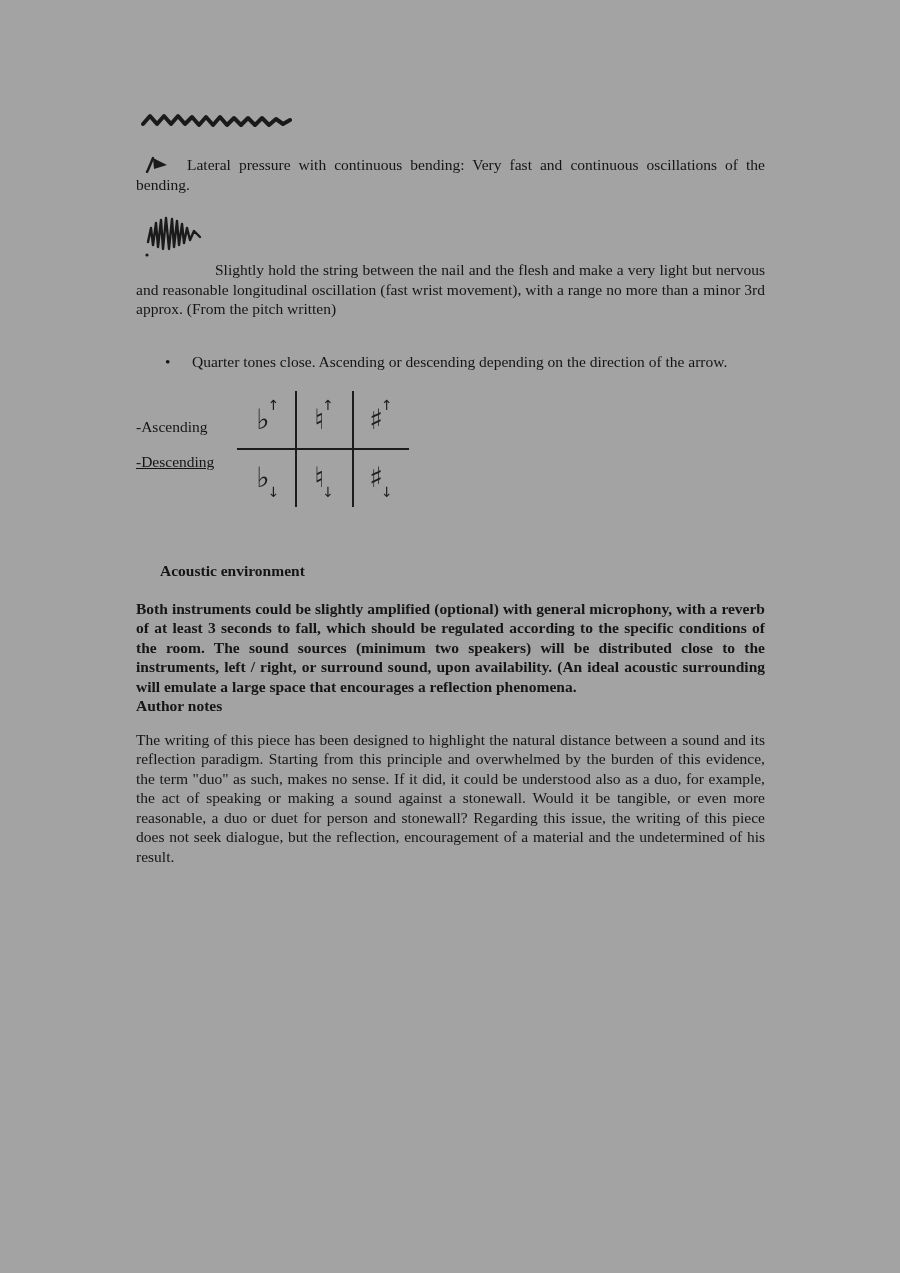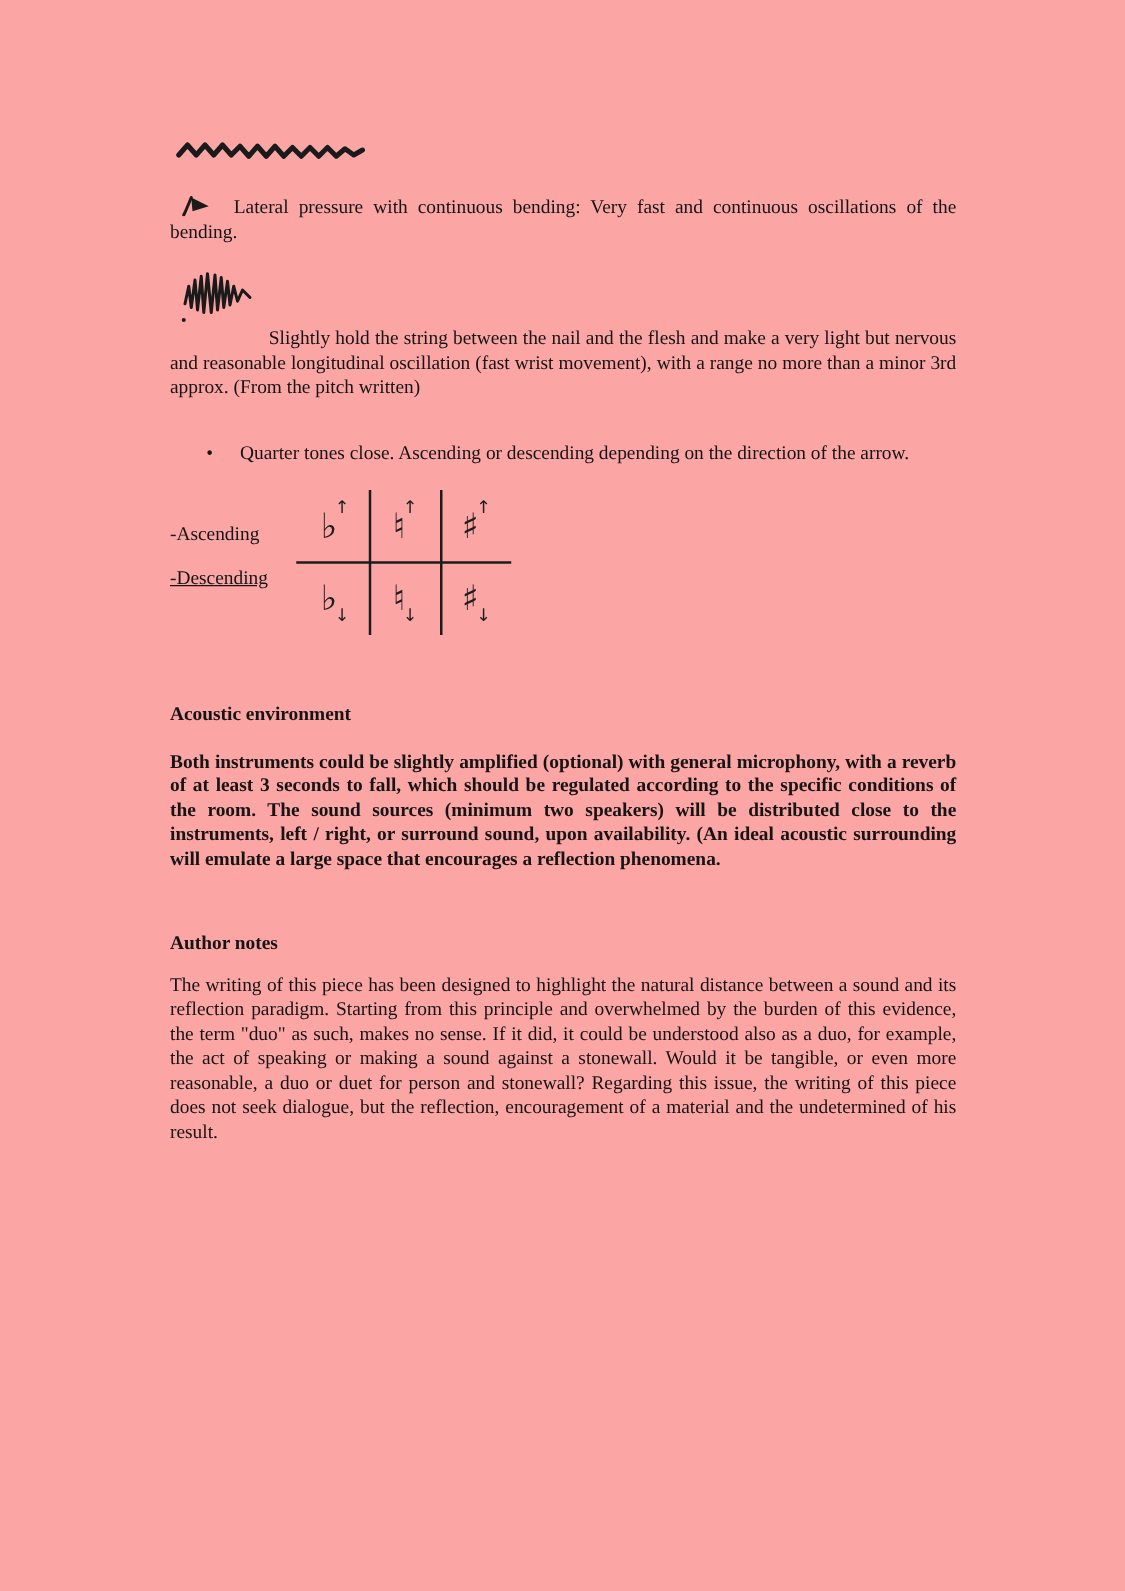--- a/index.html
+++ b/index.html
@@ -5,21 +5,21 @@
   html, body {
     margin: 0;
     padding: 0;
     background: #ffffff;
   }
   .page {
     position: relative;
     width: 900px;
     height: 1273px;
     margin: 0 auto;
-    background: #fca5a5;
+    background: #a3a3a3;
     overflow: hidden;
     font-family: "Liberation Serif", serif;
     font-size: 15.5px;
     line-height: 19.5px;
     color: #151515;
   }
   .content {
     position: absolute;
     left: 136px;
     right: 135px;
@@ -121,23 +121,23 @@
     color: #1c1c1c;
     margin-left: -2px;
   }
   .acc-arrow.up { align-self: flex-start; margin-top: 2px; }
   .acc-arrow.down { align-self: flex-end; margin-bottom: 2px; }
   .heading {
     margin: 0;
     font-weight: bold;
     font-size: 15.5px;
   }
-  .heading-acoustic { margin-top: 48px; }
+  .heading-acoustic { margin-top: 48px; margin-left: 24px; }
   .para-acoustic { margin-top: 18px; font-weight: bold; }
-  .heading-author { margin-top: 48px; }
+  .heading-author { }
   .para-author { margin-top: 14px; }
   svg { display: block; }
 </style>
 </head>
 <body>
 
 <div class="page">
   <div class="content">
 
     <div class="zigzag-wrap">

